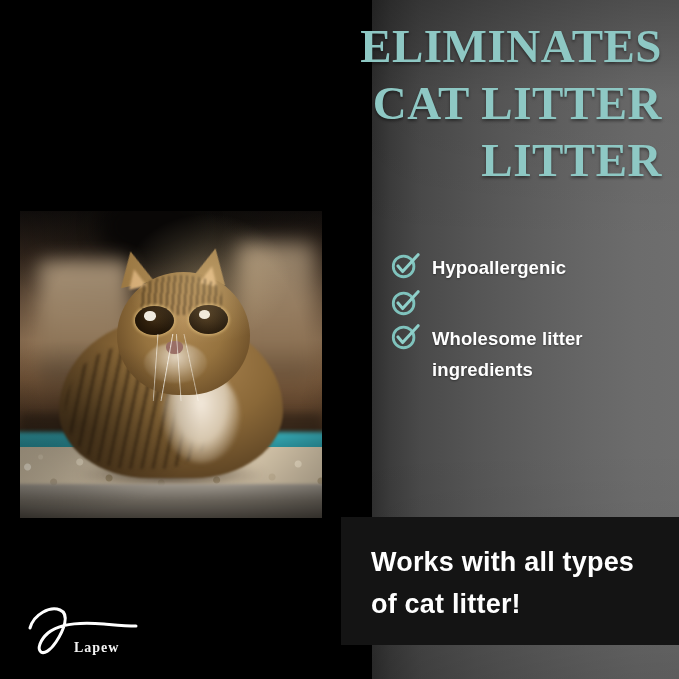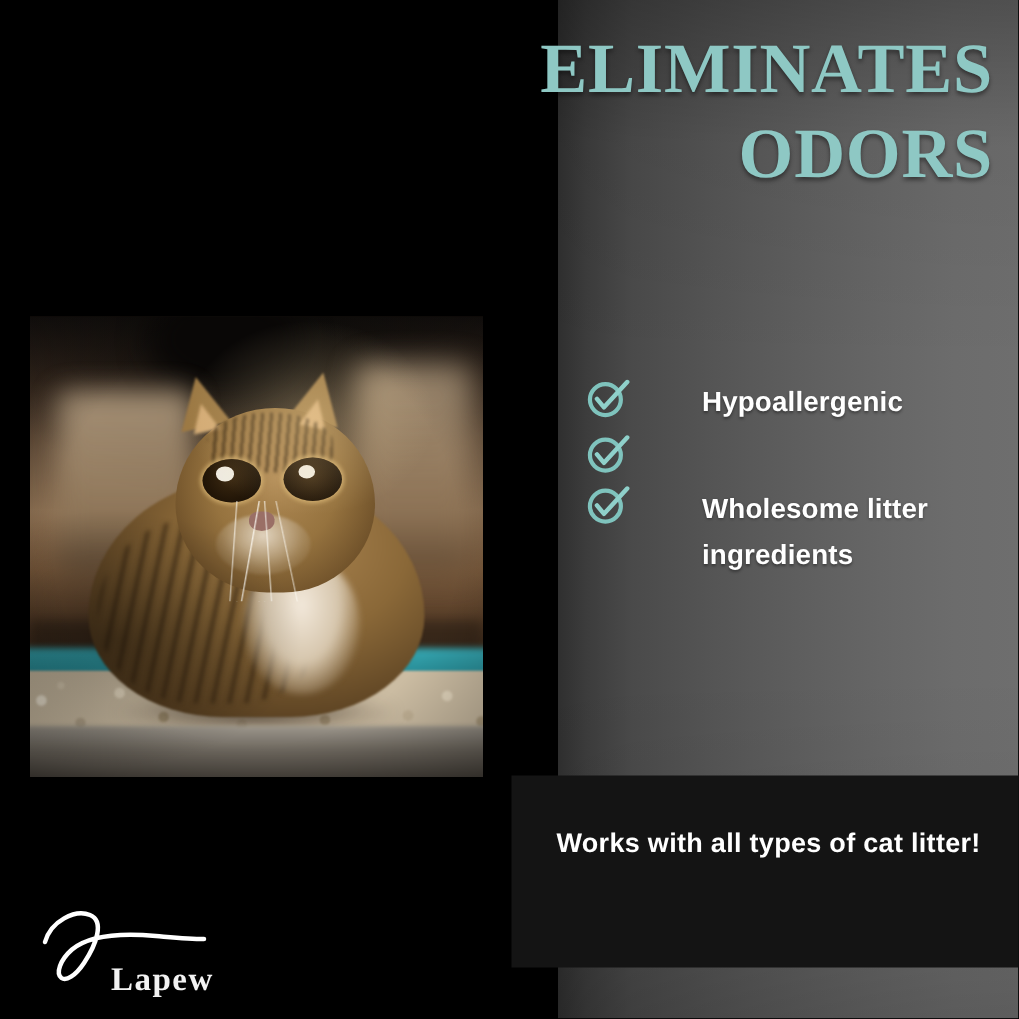--- a/index.html
+++ b/index.html
@@ -306,21 +306,20 @@
     position: absolute;
     left: 390px;
     top: 252px;
     width: 285px;
     z-index: 5;
   }
   .bullet {
     display: flex;
     align-items: flex-start;
     margin-bottom: 6px;
-    gap: 36px;
   }
   .check-icon {
     flex: 0 0 auto;
     width: 30px;
     height: 30px;
     margin-right: 12px;
     margin-top: -2px;
   }
   .bullet-text {
     color: #ffffff;
@@ -339,21 +338,21 @@
     height: 128px;
     background: #141414;
     z-index: 6;
   }
   .callout-text {
     position: absolute;
     left: 30px;
     top: 24px;
     width: 290px;
     color: #ffffff;
-    font-size: 18px;
+    font-size: 27px;
     line-height: 42px;
     letter-spacing: 0.2px;
   }
 
   
   .logo {
     position: absolute;
     left: 24px;
     top: 600px;
     width: 150px;
@@ -364,35 +363,36 @@
     position: absolute;
     left: 0; top: 0;
     width: 120px; height: 56px;
   }
   .logo-word {
     position: absolute;
     left: 50px;
     top: 40px;
     color: #f2f2f2;
     font-family: "Liberation Serif", "DejaVu Serif", serif;
-    font-size: 22px;
+    font-size: 14px;
     letter-spacing: 1px;
   }
 </style>
 </head>
 <body>
 
 <div id="ad">
 
   <div class="bg-black"></div>
   <div class="bg-gray-panel"></div>
 
   <div class="headline">
     <span class="hl-line">ELIMINATES</span>
-    <span class="hl-line">ODORS</span>
+    <span class="hl-line">CAT LITTER</span>
+    <span class="hl-line">LITTER</span>
   </div>
 
   <div class="photo">
     <div class="ph-room"></div>
     <div class="ph-dark-blob"></div>
     <div class="ph-wall-left"></div>
     <div class="ph-wall-right"></div>
     <div class="ph-floor"></div>
     <div class="ph-box-rim"></div>
     <div class="ph-litter"></div>

